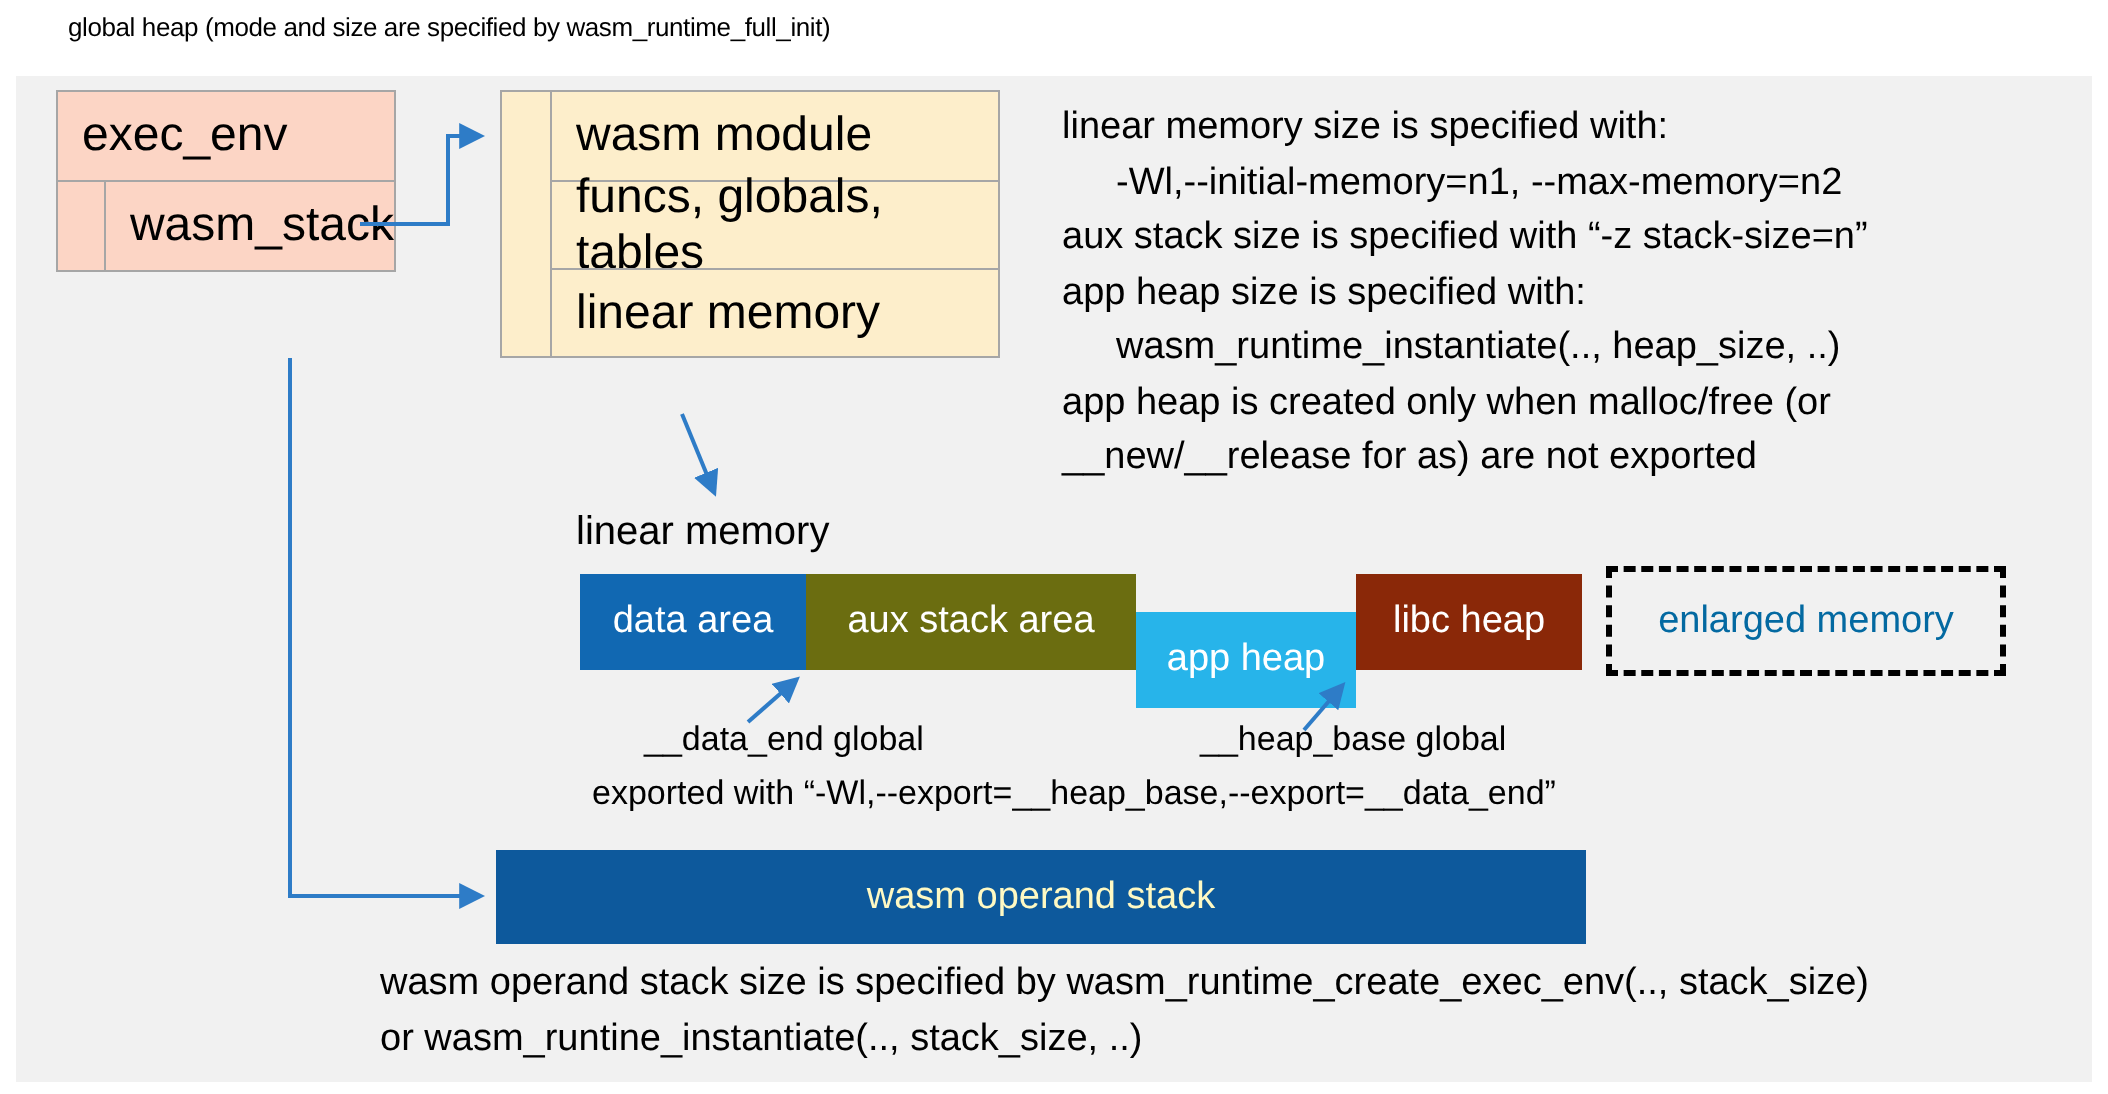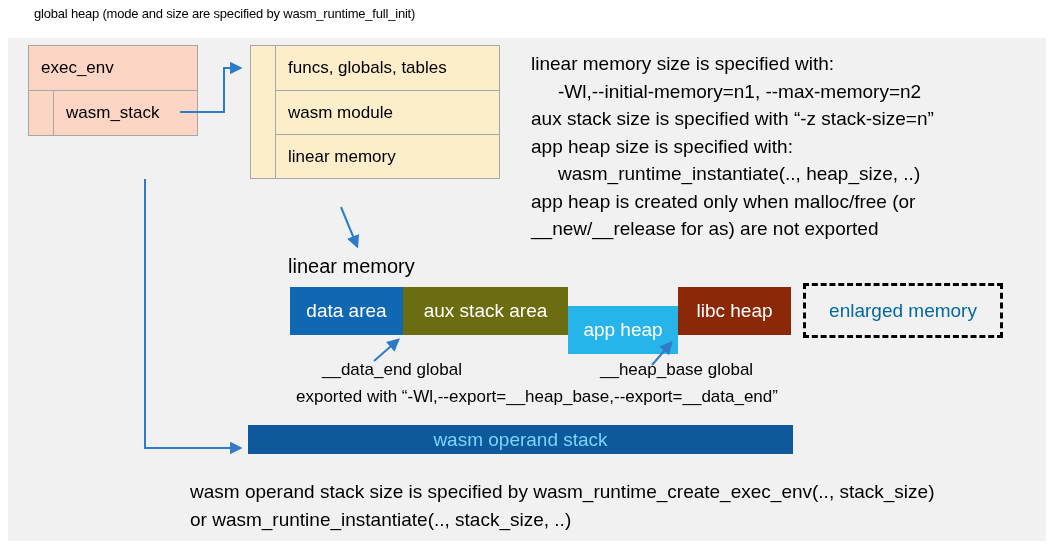--- a/index.html
+++ b/index.html
@@ -5,21 +5,21 @@
   * { margin:0; padding:0; box-sizing:border-box; }
   html,body { background:#ffffff; }
   body { font-family:"Liberation Sans", sans-serif; color:#000; }
   .stage { position:relative; width:1054px; height:547px; background:#ffffff; overflow:hidden; }
 
   .title { position:absolute; left:10px; top:6px; font-size:13px; letter-spacing:-0.2px;margin-left:24px; }
 
   .panel { position:absolute; left:8px; top:38px; width:1038px; height:503px; background:#f1f1f1; }
 
   
-  .tree-box { position:absolute; border:1px solid #a6a6a6; font-size:17px; }
+  .tree-box { position:absolute; border:1px solid #a6a6a6; font-size:24px; }
   .tree-header { height:45px; display:flex; align-items:center; padding-left:12px; border-bottom:1px solid #a6a6a6; }
   .tree-body { display:flex; }
   .tree-indent { width:25px; border-right:1px solid #a6a6a6; align-self:stretch; }
   .tree-rows { flex:1; display:flex; flex-direction:column; }
   .tree-row { height:44px; display:flex; align-items:center; padding-left:12px; }
   .tree-row + .tree-row { border-top:1px solid #a6a6a6; }
 
   #exec-env-box { left:28px; top:45px; width:170px; }
   #module-instance-box { left:250px; top:45px; width:250px; }
 
@@ -27,22 +27,22 @@
   #notes-right { left:531px; top:50px; }
   #notes-bottom { left:190px; top:478px; }
   .notes .indent { padding-left:27px; }
 
   #linear-memory-label { position:absolute; left:288px; top:255px; font-size:20px; }
 
   .bar-seg { position:absolute; top:287px; height:48px; display:flex; align-items:center;
              justify-content:center; font-size:19px; color:#fff; white-space:nowrap; }
   #seg-enlarged { top:283px; height:55px; background:transparent; border:3px dashed #000; }
 
-  #operand-stack-bar { position:absolute; left:248px; top:425px; width:545px; height:29px;
-             display:flex; align-items:center; justify-content:center; font-size:19px; color:#7dd3fc; }
+  #operand-stack-bar { position:absolute; left:248px; top:425px; width:545px; height:47px;
+             display:flex; align-items:center; justify-content:center; font-size:19px; color:#fef9c3; }
 
   .annot { position:absolute; font-size:17px; white-space:nowrap; }
   #annot-data-end  { left:322px; top:360px; }
   #annot-heap-base { left:600px; top:360px; }
   #annot-exported  { left:296px; top:387px; }
 
   #arrow-layer { position:absolute; left:0; top:0; width:1054px; height:547px; pointer-events:none; z-index:5; }
 </style>
 </head>
 <body>
@@ -60,22 +60,22 @@
       <div class="tree-rows">
         <div class="tree-row">wasm_stack</div>
       </div>
     </div>
   </div>
 
   <div class="tree-box" id="module-instance-box" style="background-color: rgb(253, 238, 203);">
     <div class="tree-body">
       <div class="tree-indent"></div>
       <div class="tree-rows">
+        <div class="tree-row">wasm module</div>
         <div class="tree-row">funcs, globals, tables</div>
-        <div class="tree-row">wasm module</div>
         <div class="tree-row">linear memory</div>
       </div>
     </div>
   </div>
 
   <div class="notes" id="notes-right">
     <div>linear memory size is specified with:</div>
     <div class="indent">-Wl,--initial-memory=n1, --max-memory=n2</div>
     <div>aux stack size is specified with “-z stack-size=n”</div>
     <div>app heap size is specified with:</div>

